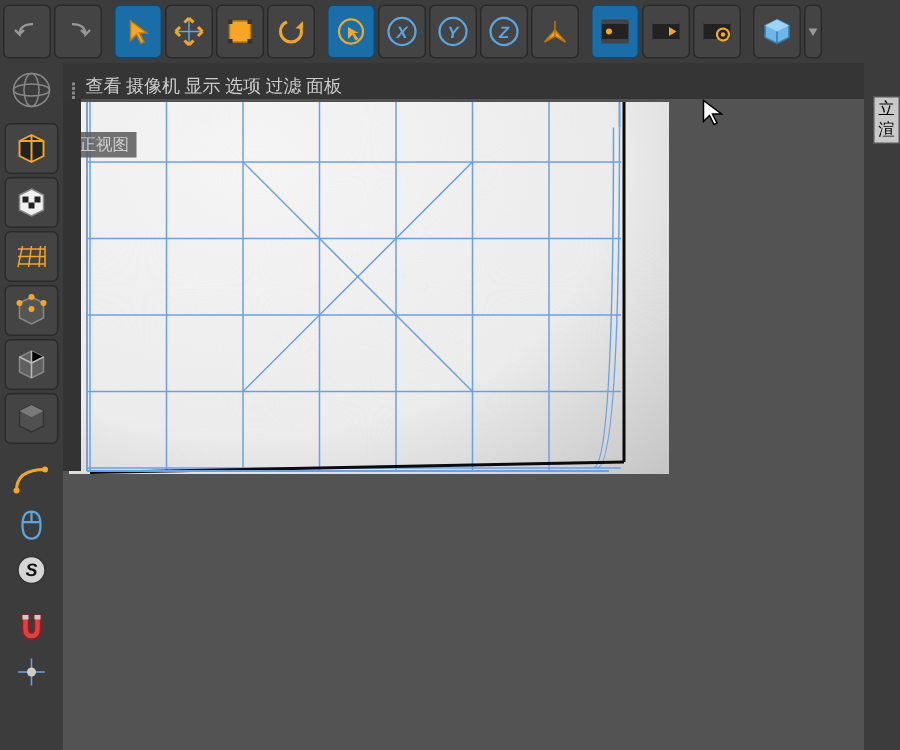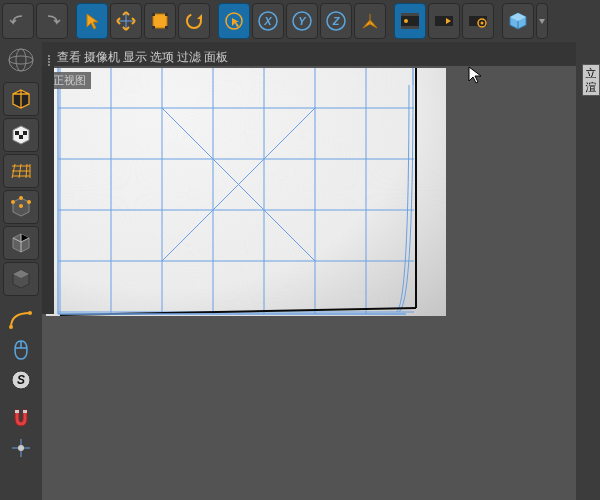--- a/index.html
+++ b/index.html
@@ -13,21 +13,21 @@
   .menubar .grip { display:flex; flex-direction:column; gap:1px; margin-right:4px; }
   .menubar .grip span { width:2px; height:2px; background:#888; }
   .menuitem { color:#ccc; font-size:12px; cursor:default; }
   .leftbar { position:absolute; left:0; top:42px; width:42px; bottom:0; background:#3c3c3c; display:flex; flex-direction:column; align-items:center; padding-top:2px; gap:2px; }
   .lbtn { width:36px; height:34px; background:#444; border:1px solid #2a2a2a; border-radius:4px; display:flex; align-items:center; justify-content:center; cursor:pointer; }
   .lbtn.plain { background:none; border:none; height:28px; }
   .rightbar { position:absolute; right:0; top:42px; width:24px; bottom:0; background:#3c3c3c; }
   .rmenu { position:absolute; right:0; top:64px; width:18px; background:#c9c9c9; border:1px solid #555; font-size:11px; color:#000; line-height:14px; writing-mode:horizontal-tb; padding:1px; }
   .rmenu div { text-align:center; }
   .viewport { position:absolute; left:42px; top:66px; right:24px; bottom:0; background:#535353; overflow:hidden; }
-  .viewlabel { position:absolute; left:6px; top:6px; background:rgba(90,90,90,.85); color:#ccc; font-size:11px; padding:1px 5px; }
+  .viewlabel { position:absolute; left:6px; top:22px; background:rgba(90,90,90,.85); color:#ccc; font-size:11px; padding:1px 5px; }
   .gridarea { position:absolute; left:4px; top:2px; width:400px; height:248px; background:radial-gradient(ellipse 700px 520px at 120px 40px,#f5f5f5 0%,#ececec 35%,#b6b6b6 65%,#6b6b6b 92%); overflow:visible; }
   .gridarea::after { content:""; position:absolute; inset:0; background:repeating-conic-gradient(#0001 0 .1deg,transparent .1deg .5deg); opacity:.15; }
   .vgutter { position:absolute; left:42px; top:66px; width:12px; height:248px; background:#333; z-index:2; }
   .globe { width:36px; height:32px; display:flex; align-items:center; justify-content:center; margin-bottom:4px; }
   svg line { stroke:#6aa1e4; stroke-width:1; }
   svg .dark { stroke:#0b0b0b; stroke-width:2; }
   svg .edge { stroke:#6aa1e4; stroke-width:1.3; }
   .cursor { position:absolute; left:468px; top:66px; pointer-events:none; }
 </style>
 </head>

